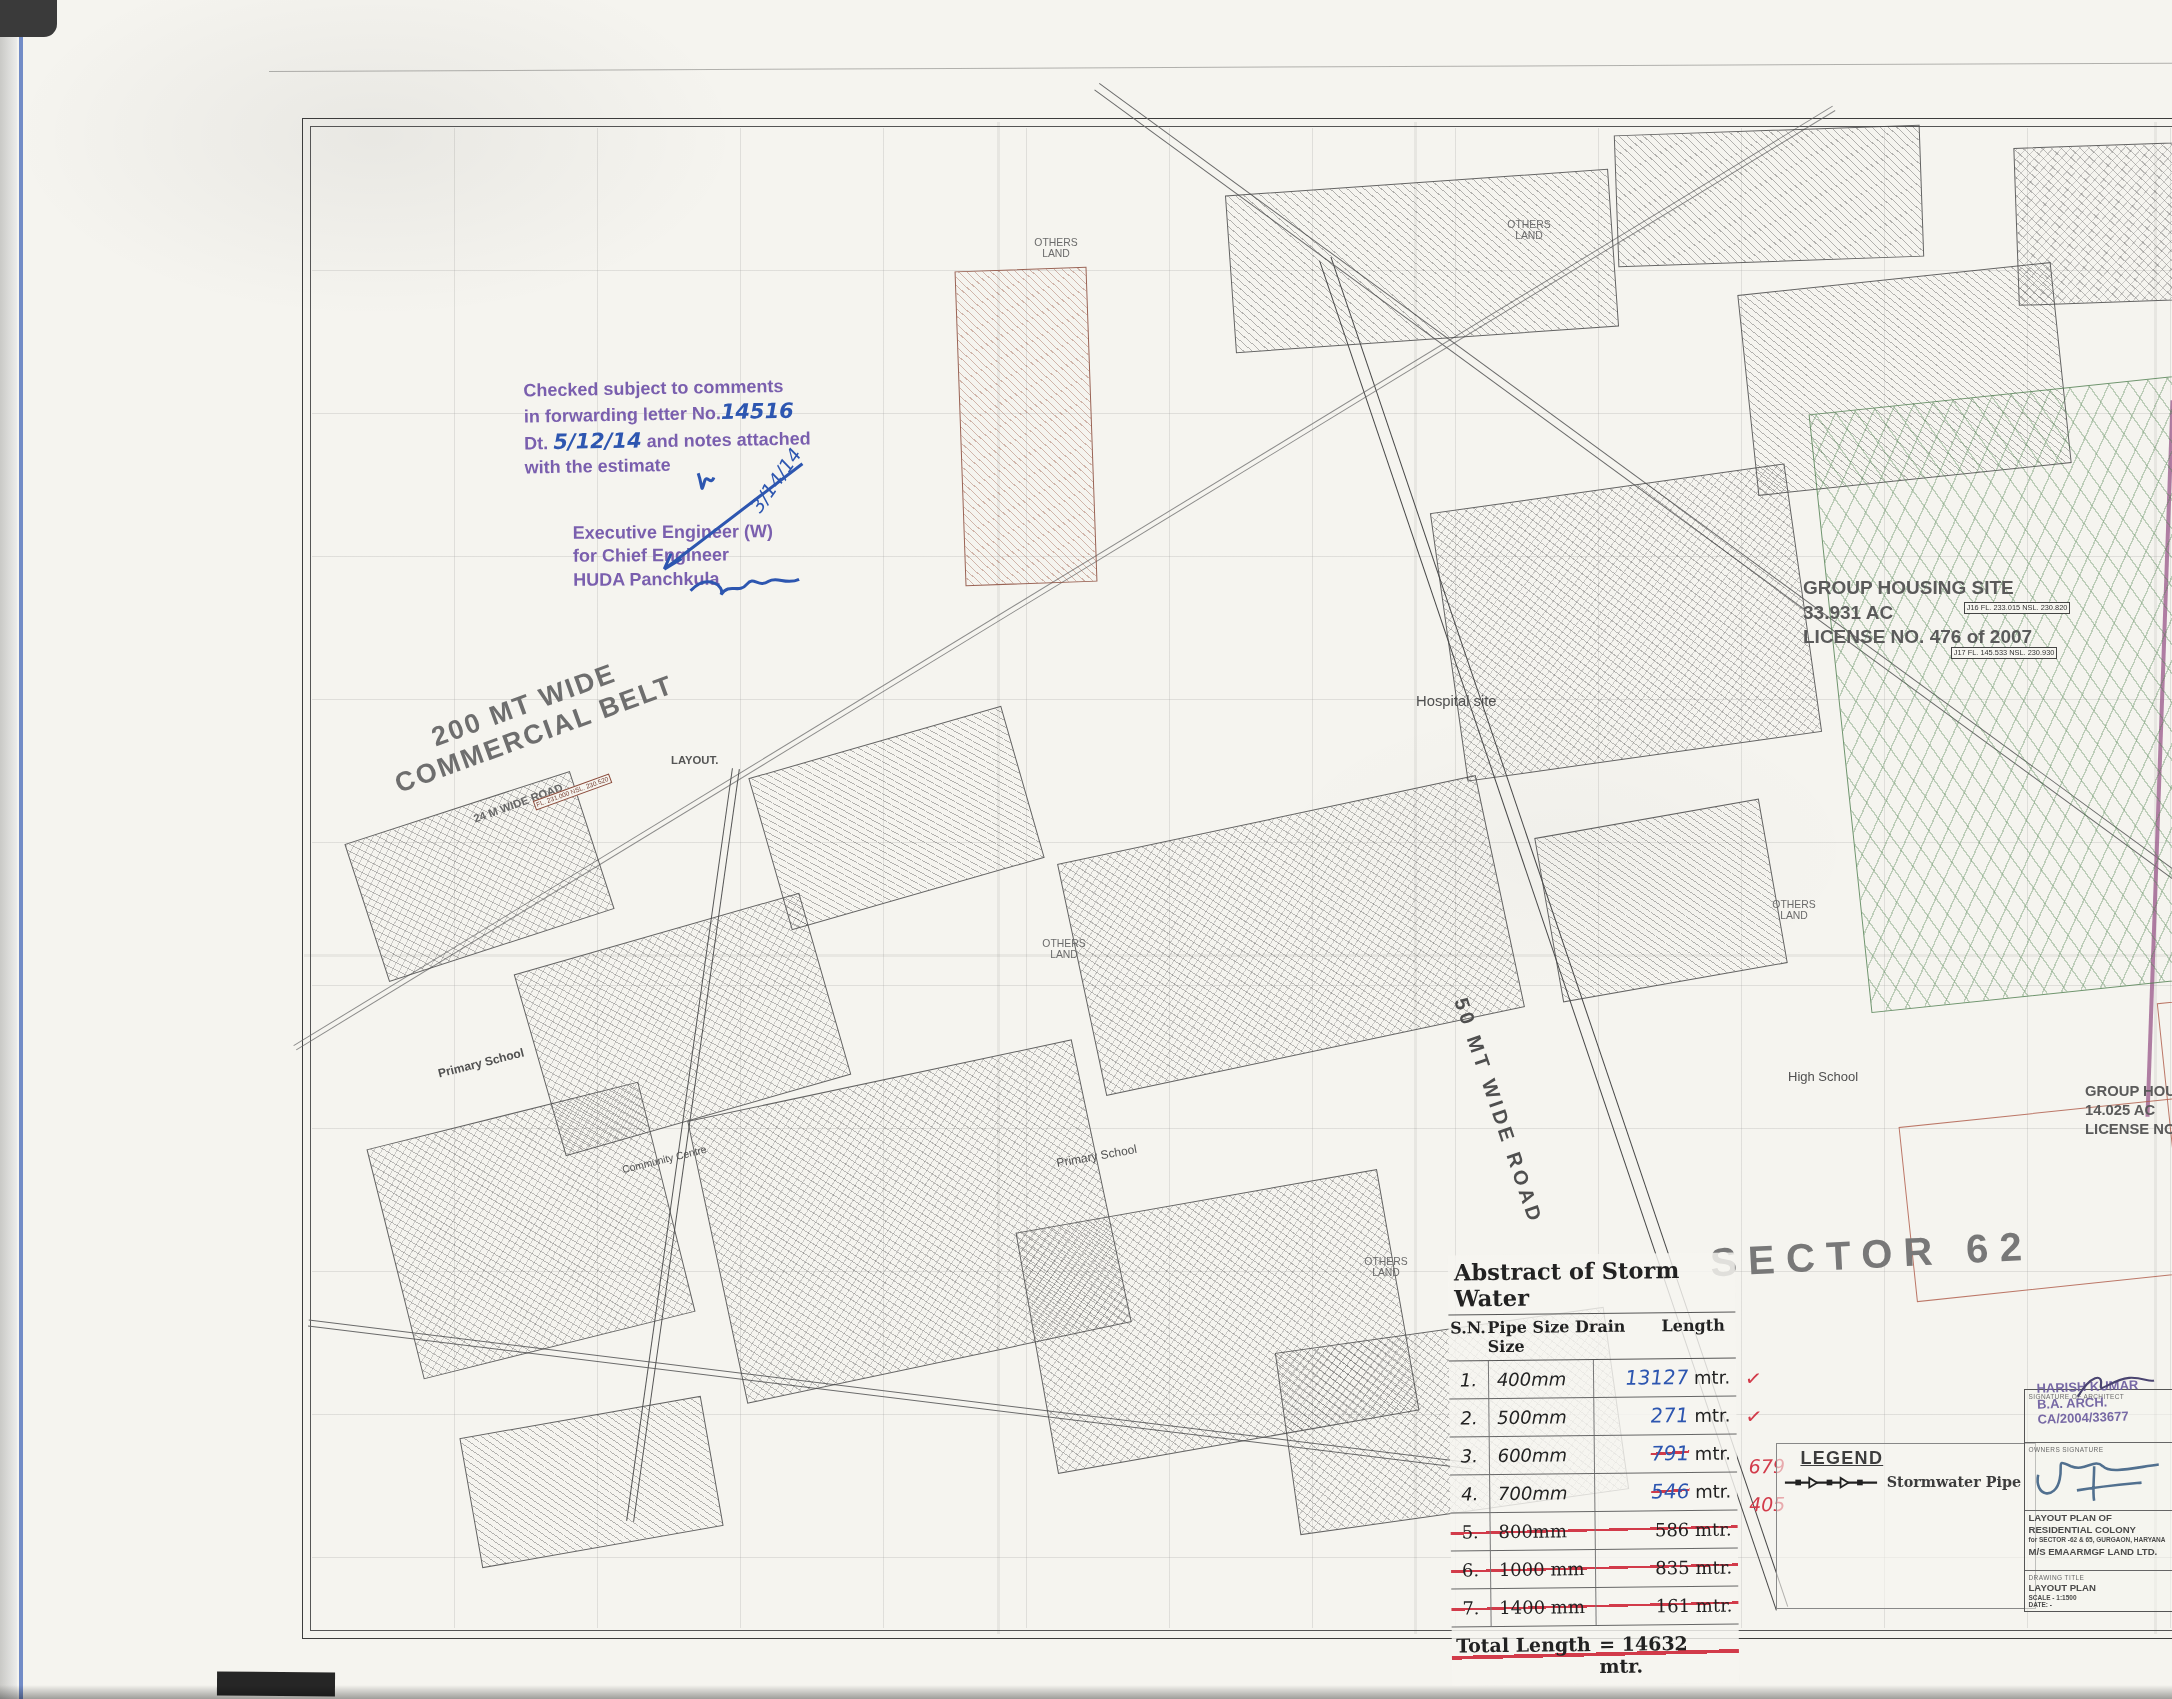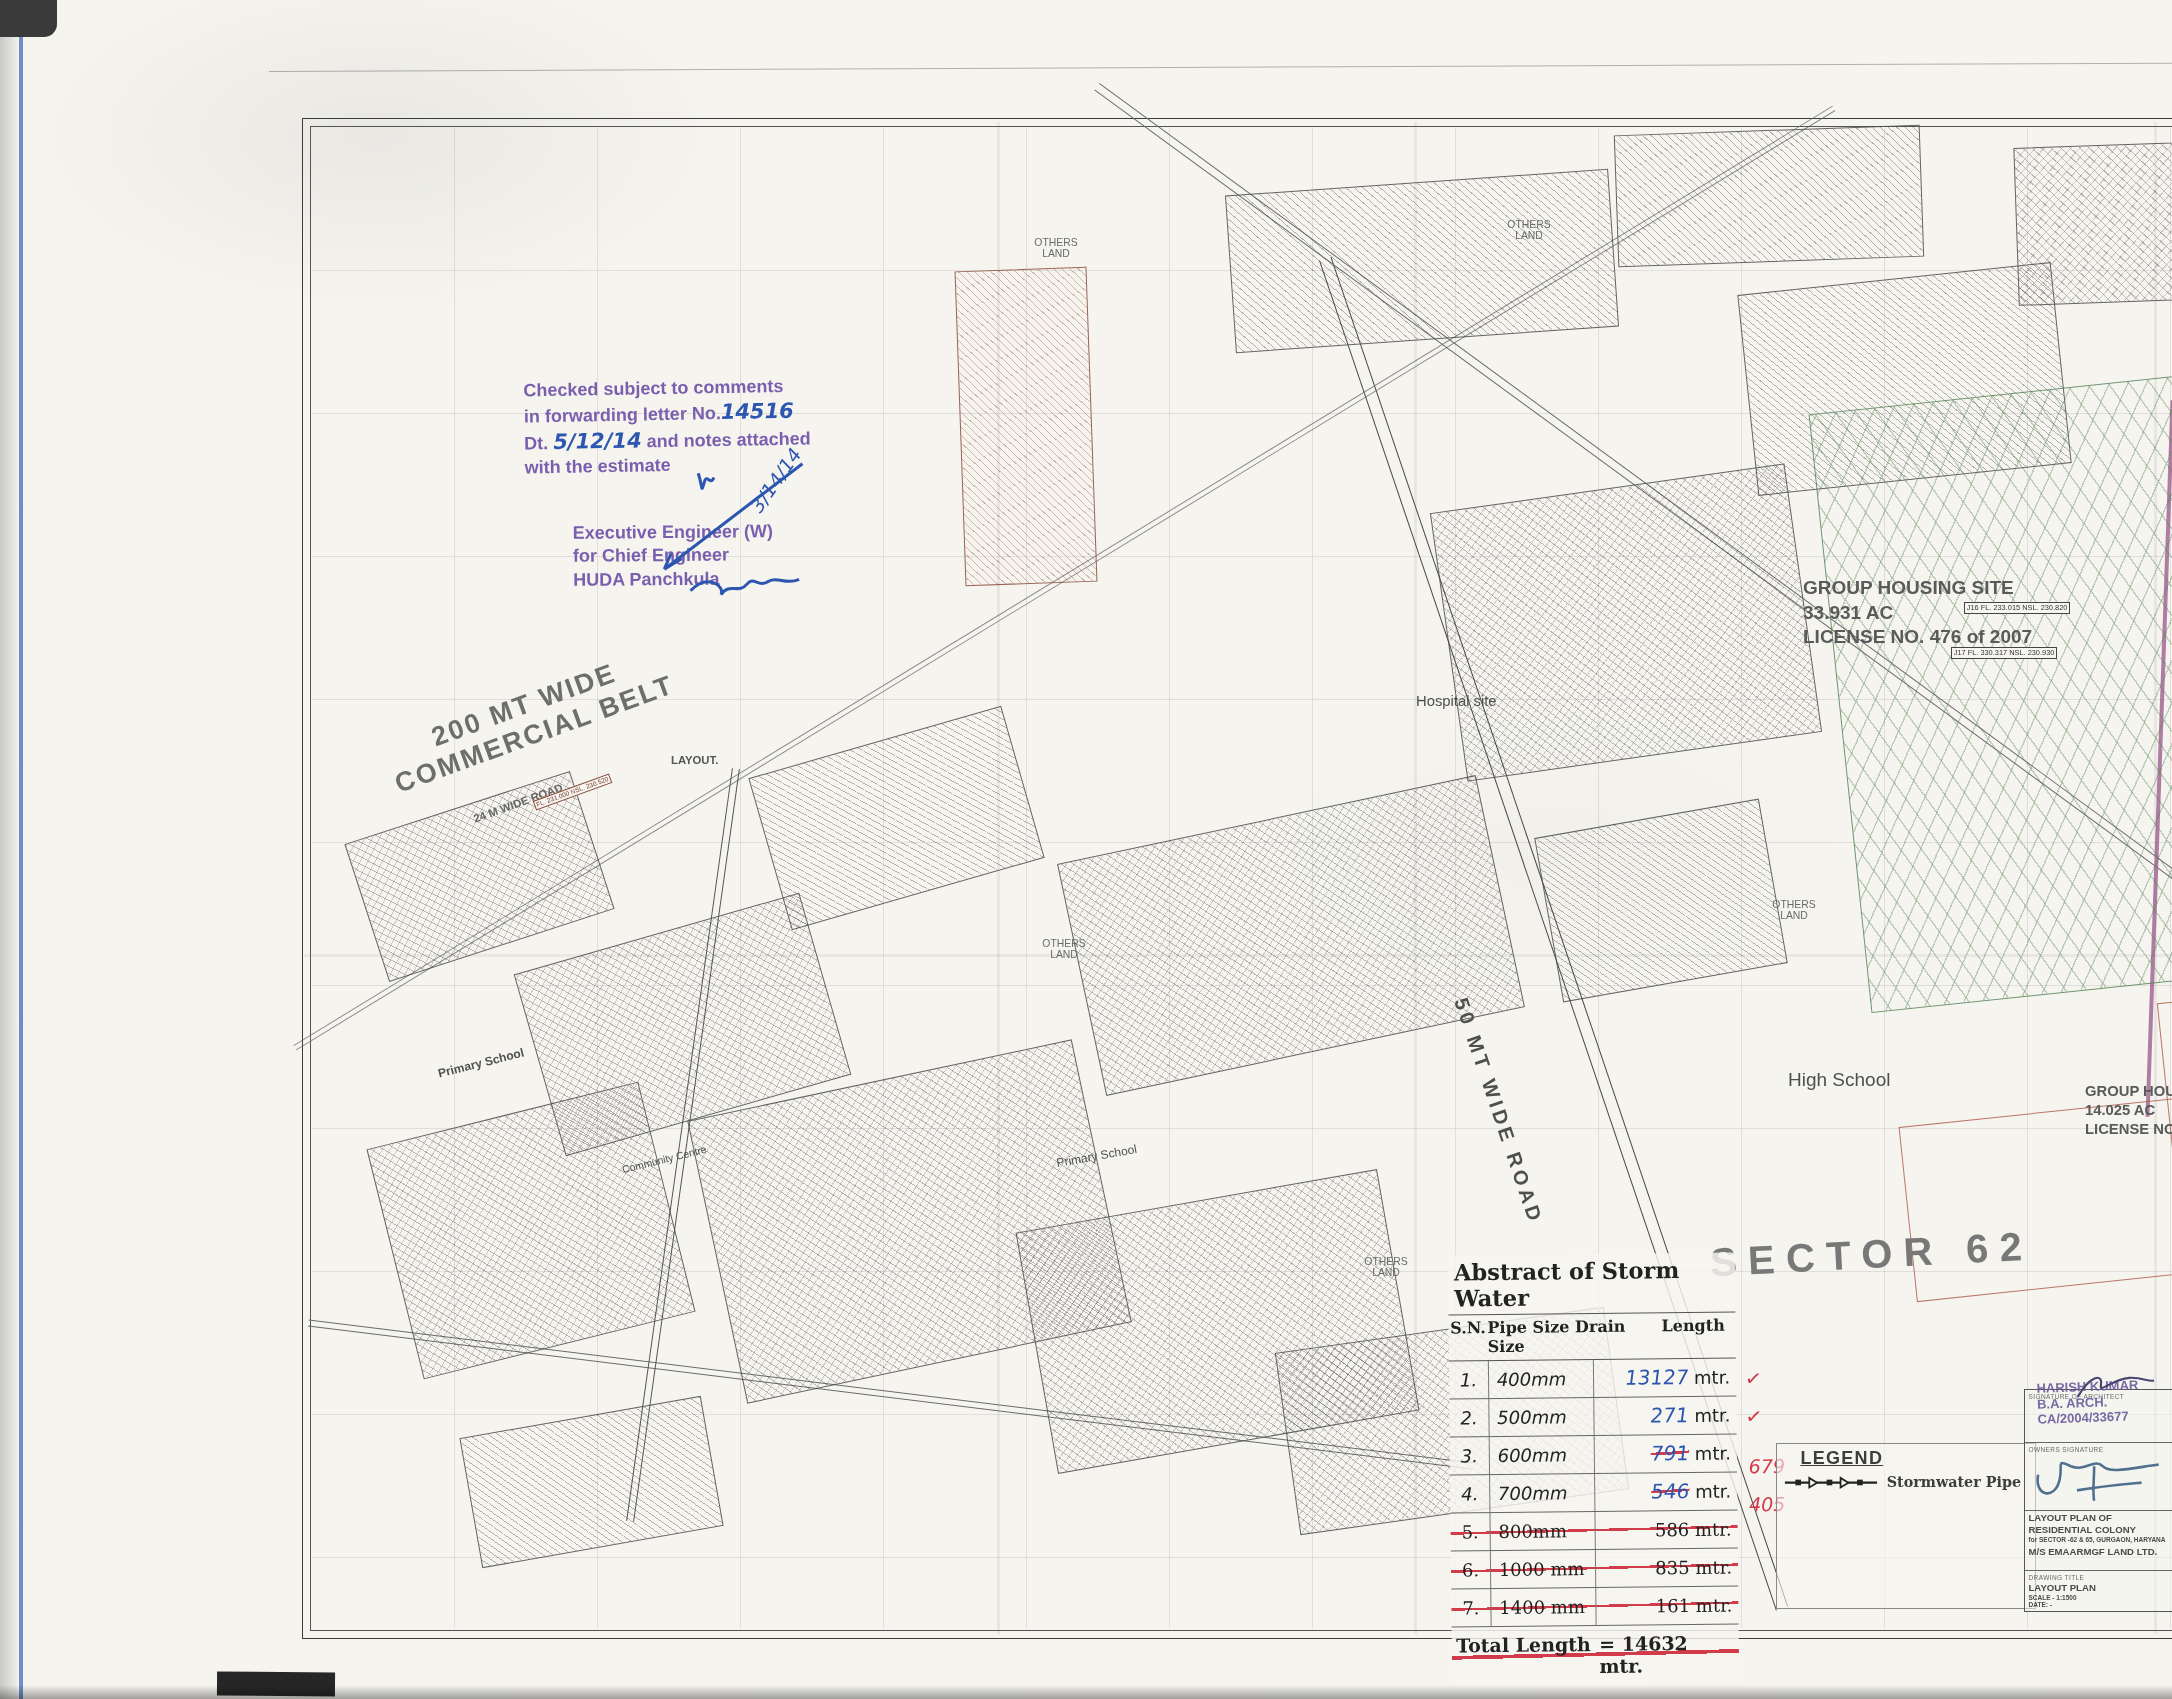--- a/index.html
+++ b/index.html
@@ -144,39 +144,39 @@
     <div>200 MT  WIDE</div>
     <div>COMMERCIAL BELT</div>
   </div>
   <div class="abs map-label" style="left:1471px;top:995px;font-size:20px;letter-spacing:3.9px;transform:rotate(71.3deg);transform-origin:left top;">50 MT WIDE ROAD</div>
   <div class="abs map-label" style="left:471px;top:797px;font-size:11.3px;transform:rotate(-20deg);color:#666;">24 M WIDE ROAD</div>
   <div class="abs map-label" style="left:671px;top:754px;font-size:11.3px;color:#555;">LAYOUT.</div>
   <div class="abs" style="left:1416px;top:693px;font-size:14.8px;color:#4f4f4f;">Hospital site</div>
   <div class="abs map-label" style="left:437px;top:1056px;font-size:12px;transform:rotate(-14deg);">Primary School</div>
   <div class="abs" style="left:1056px;top:1149px;font-size:12px;color:#4f4f4f;transform:rotate(-10deg);">Primary School</div>
   <div class="abs" style="left:621px;top:1154px;font-size:10.4px;color:#4f4f4f;transform:rotate(-14deg);">Community Centre</div>
-  <div class="abs" style="left:1788px;top:1069px;font-size:19px;color:#4f4f4f;">High School</div>
+  <div class="abs" style="left:1788px;top:1069px;font-size:13px;color:#4f4f4f;">High School</div>
   <div class="abs map-label-light" style="left:1710px;top:1232px;font-size:40px;letter-spacing:11.3px;color:#787878;transform:rotate(-3deg);">SECTOR  62</div>
   <div class="abs map-label-light" style="left:1803px;top:576px;font-size:19px;line-height:1.3;color:#5a5a5a;">
     <div>GROUP HOUSING SITE</div>
       <div>33.931 AC</div>
       <div>LICENSE NO. 476 of 2007</div>
   </div>
   <div class="abs map-label-light" style="left:2085px;top:1082px;font-size:14.8px;line-height:1.3;color:#5a5a5a;">
     <div>GROUP HOUSING SITE</div>
       <div>14.025 AC</div>
       <div>LICENSE NO. 265 of 2007</div>
   </div>
   <div class="abs" style="left:1030px;top:237px;font-size:10.4px;color:#6a6a6a;width:52px;text-align:center;">OTHERS LAND</div>
   <div class="abs" style="left:1503px;top:219px;font-size:10.4px;color:#6a6a6a;width:52px;text-align:center;">OTHERS LAND</div>
   <div class="abs" style="left:1038px;top:938px;font-size:10.4px;color:#6a6a6a;width:52px;text-align:center;">OTHERS LAND</div>
   <div class="abs" style="left:1768px;top:899px;font-size:10.4px;color:#6a6a6a;width:52px;text-align:center;">OTHERS LAND</div>
   <div class="abs" style="left:1360px;top:1256px;font-size:10.4px;color:#6a6a6a;width:52px;text-align:center;">OTHERS LAND</div>
   <div class="abs" style="left:1964px;top:602px;font-size:7.4px;border:0.9px solid #444;background:#f6f5f0;padding:0.4px 1.7px;color:#333;">J16  FL. 233.015  NSL. 230.820</div>
-  <div class="abs" style="left:1951px;top:647px;font-size:7.4px;border:0.9px solid #444;background:#f6f5f0;padding:0.4px 1.7px;color:#333;">J17  FL. 330.317  NSL. 230.930</div>
+  <div class="abs" style="left:1951px;top:647px;font-size:7.4px;border:0.9px solid #444;background:#f6f5f0;padding:0.4px 1.7px;color:#333;">J17  FL. 145.533  NSL. 230.930</div>
   <div class="abs" style="left:532px;top:787px;font-size:6.5px;border:0.4px solid #8a4a3a;background:#f6f5f0;padding:0.4px 1.3px;color:#7a4336;transform:rotate(-20deg);">FL. 231.000  NSL. 230.520</div>
 
   <div class="abs sw">
     <div class="sw-title">Abstract of Storm Water</div>
     <div class="sw-head">
       <span style="flex:0 0 39px;text-align:center;">S.N.</span>
       <span style="flex:1;">Pipe Size Drain Size</span>
       <span style="flex:0 0 74px;">Length</span>
     </div>
     <div>

